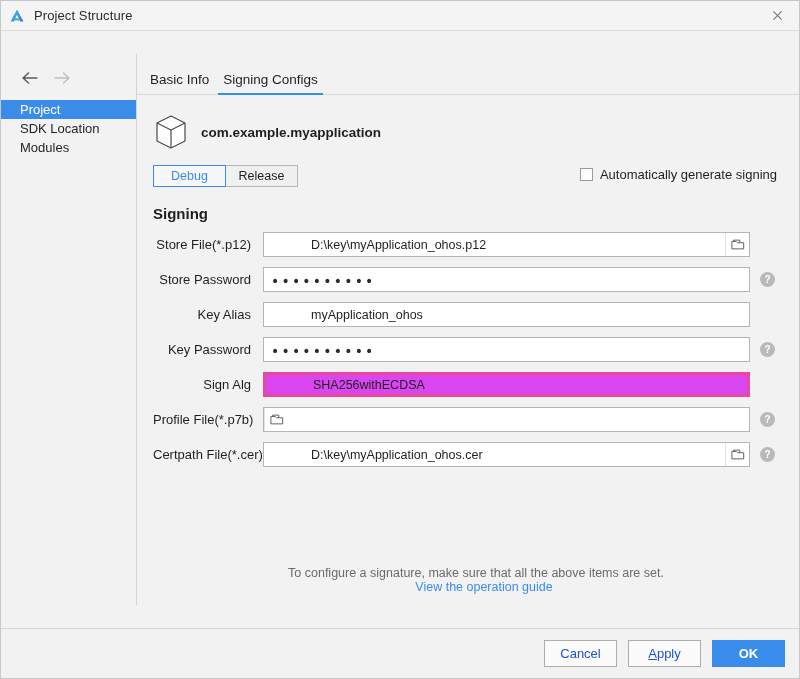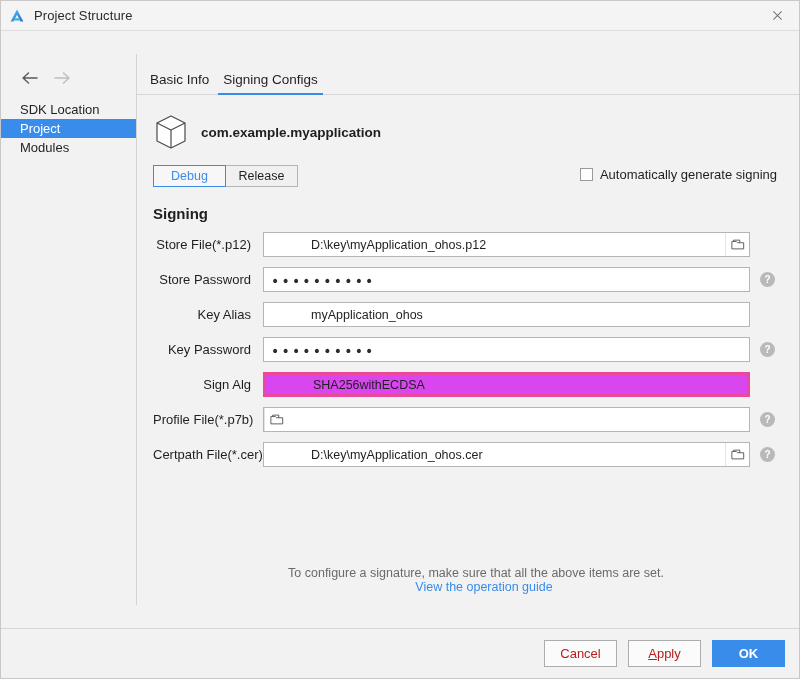--- a/index.html
+++ b/index.html
@@ -329,21 +329,21 @@
     padding-right: 14px;
     gap: 11px;
   }
   .btn {
     min-width: 73px;
     height: 27px;
     box-sizing: border-box;
     border: 1px solid #adadad;
     background: #fbfbfb;
     font-size: 13px;
-    color: #b91c1c;
+    color: #1d4ed8;
     display: flex;
     align-items: center;
     justify-content: center;
     cursor: default;
     padding: 0 10px;
   }
   .btn.primary {
     background: #3a8ceb;
     border: 1px solid #3a8ceb;
     color: #ffffff;
@@ -385,22 +385,22 @@
           <svg viewBox="0 0 20 16" width="20" height="16">
             <path d="M17 8 L3 8 M8.5 3 L3 8 L8.5 13" stroke="#5a5a5a" stroke-width="1.4" fill="none" stroke-linecap="round" stroke-linejoin="round"></path>
           </svg>
         </span>
         <span class="arrow-btn">
           <svg viewBox="0 0 20 16" width="20" height="16">
             <path d="M3 8 L17 8 M11.5 3 L17 8 L11.5 13" stroke="#bdbdbd" stroke-width="1.4" fill="none" stroke-linecap="round" stroke-linejoin="round"></path>
           </svg>
         </span>
       </div>
+      <div class="sidebar-item selected">Project</div>
       <div class="sidebar-item">SDK Location</div>
-      <div class="sidebar-item selected">Project</div>
       <div class="sidebar-item">Modules</div>
     </div>
 
     <div class="main">
 
       <div class="tabs">
         <div class="tab">Basic Info</div>
         <div class="tab active">Signing Configs</div>
       </div>
 

